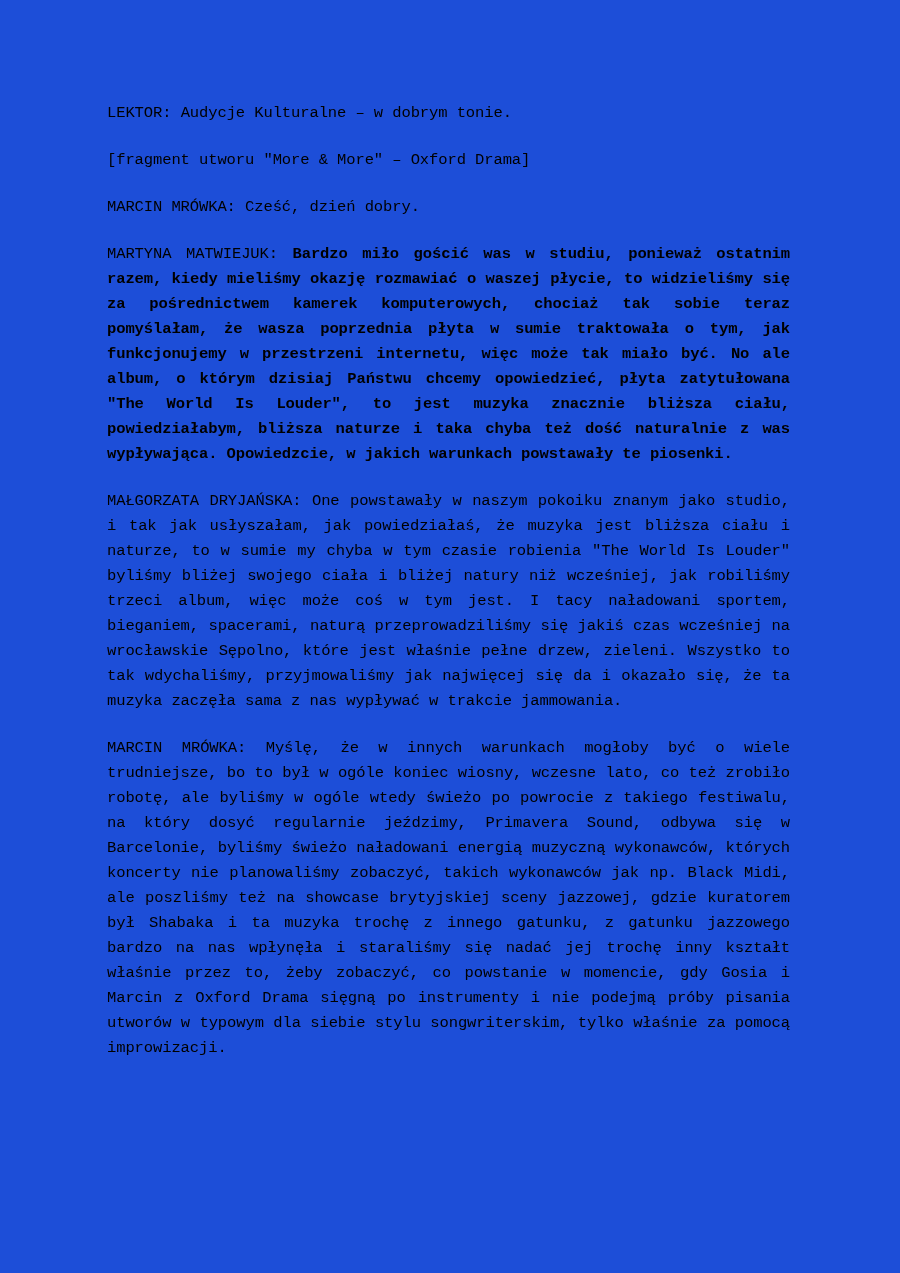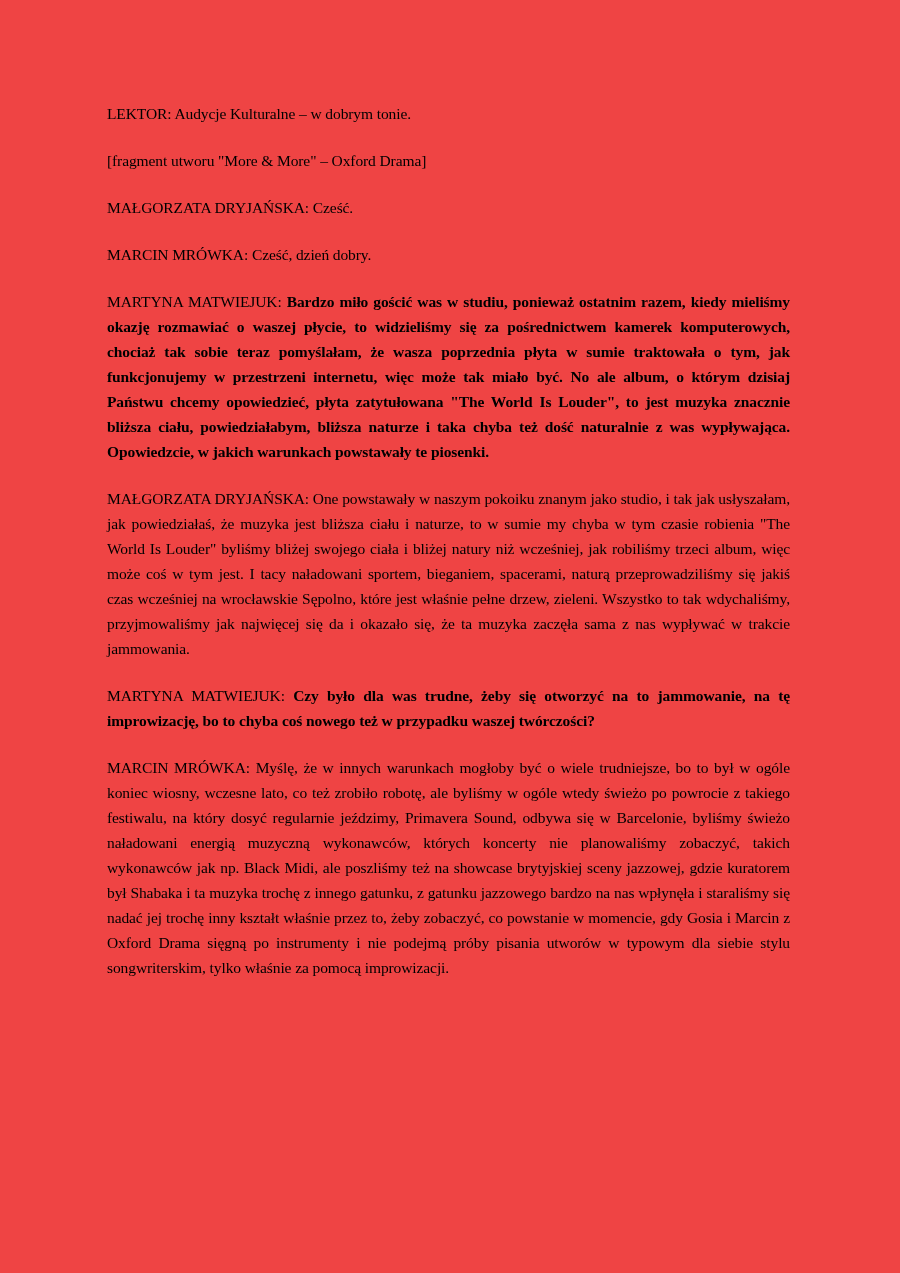--- a/index.html
+++ b/index.html
@@ -4,24 +4,24 @@
 <style>
   html, body {
     margin: 0;
     padding: 0;
     background: #ffffff;
   }
   .page {
     position: relative;
     width: 900px;
     height: 1273px;
-    background: #ef4444;
+    background: #1d4ed8;
     box-sizing: border-box;
     padding: 101px 110px 4px 107px;
-    font-family: Liberation Serif, serif;
+    font-family: Liberation Mono, monospace;
     font-size: 15.5px;
     line-height: 25px;
     color: #000000;
     overflow: hidden;
   }
   .transcript p {
     margin: 0 0 22px 0;
     text-align: justify;
     letter-spacing: -0.1px;
   }
@@ -35,25 +35,23 @@
 </head>
 <body>
 
 <div class="page">
   <div class="transcript">
   <p><span class="speaker">LEKTOR: </span><span class="speech">Audycje Kulturalne – w dobrym tonie.</span></p>
 
   <p><span class="speech">[fragment utworu "More &amp; More" – Oxford Drama]</span></p>
 
 
-  <p><span class="speaker">MAŁGORZATA DRYJAŃSKA: </span><span class="speech">Cześć.</span></p>
 
   <p><span class="speaker">MARCIN MRÓWKA: </span><span class="speech">Cześć, dzień dobry.</span></p>
 
   <p><span class="speaker">MARTYNA MATWIEJUK: </span><span class="speech bold">Bardzo miło gościć was w studiu, ponieważ ostatnim razem, kiedy mieliśmy okazję rozmawiać o waszej płycie, to widzieliśmy się za pośrednictwem kamerek komputerowych, chociaż tak sobie teraz pomyślałam, że wasza poprzednia płyta w sumie traktowała o tym, jak funkcjonujemy w przestrzeni internetu, więc może tak miało być. No ale album, o którym dzisiaj Państwu chcemy opowiedzieć, płyta zatytułowana "The World Is Louder", to jest muzyka znacznie bliższa ciału, powiedziałabym, bliższa naturze i taka chyba też dość naturalnie z was wypływająca. Opowiedzcie, w jakich warunkach powstawały te piosenki.</span></p>
 
   <p><span class="speaker">MAŁGORZATA DRYJAŃSKA: </span><span class="speech">One powstawały w naszym pokoiku znanym jako studio, i tak jak usłyszałam, jak powiedziałaś, że muzyka jest bliższa ciału i naturze, to w sumie my chyba w tym czasie robienia "The World Is Louder" byliśmy bliżej swojego ciała i bliżej natury niż wcześniej, jak robiliśmy trzeci album, więc może coś w tym jest. I tacy naładowani sportem, bieganiem, spacerami, naturą przeprowadziliśmy się jakiś czas wcześniej na wrocławskie Sępolno, które jest właśnie pełne drzew, zieleni. Wszystko to tak wdychaliśmy, przyjmowaliśmy jak najwięcej się da i okazało się, że ta muzyka zaczęła sama z nas wypływać w trakcie jammowania.</span></p>
 
-  <p><span class="speaker">MARTYNA MATWIEJUK: </span><span class="speech bold">Czy było dla was trudne, żeby się otworzyć na to jammowanie, na tę improwizację, bo to chyba coś nowego też w przypadku waszej twórczości?</span></p>
 
   <p><span class="speaker">MARCIN MRÓWKA: </span><span class="speech">Myślę, że w innych warunkach mogłoby być o wiele trudniejsze, bo to był w ogóle koniec wiosny, wczesne lato, co też zrobiło robotę, ale byliśmy w ogóle wtedy świeżo po powrocie z takiego festiwalu, na który dosyć regularnie jeździmy, Primavera Sound, odbywa się w Barcelonie, byliśmy świeżo naładowani energią muzyczną wykonawców, których koncerty nie planowaliśmy zobaczyć, takich wykonawców jak np. Black Midi, ale poszliśmy też na showcase brytyjskiej sceny jazzowej, gdzie kuratorem był Shabaka i ta muzyka trochę z innego gatunku, z gatunku jazzowego bardzo na nas wpłynęła i staraliśmy się nadać jej trochę inny kształt właśnie przez to, żeby zobaczyć, co powstanie w momencie, gdy Gosia i Marcin z Oxford Drama sięgną po instrumenty i nie podejmą próby pisania utworów w typowym dla siebie stylu songwriterskim, tylko właśnie za pomocą improwizacji.</span></p>
 </div>
 </div>
 
 </body></html>

